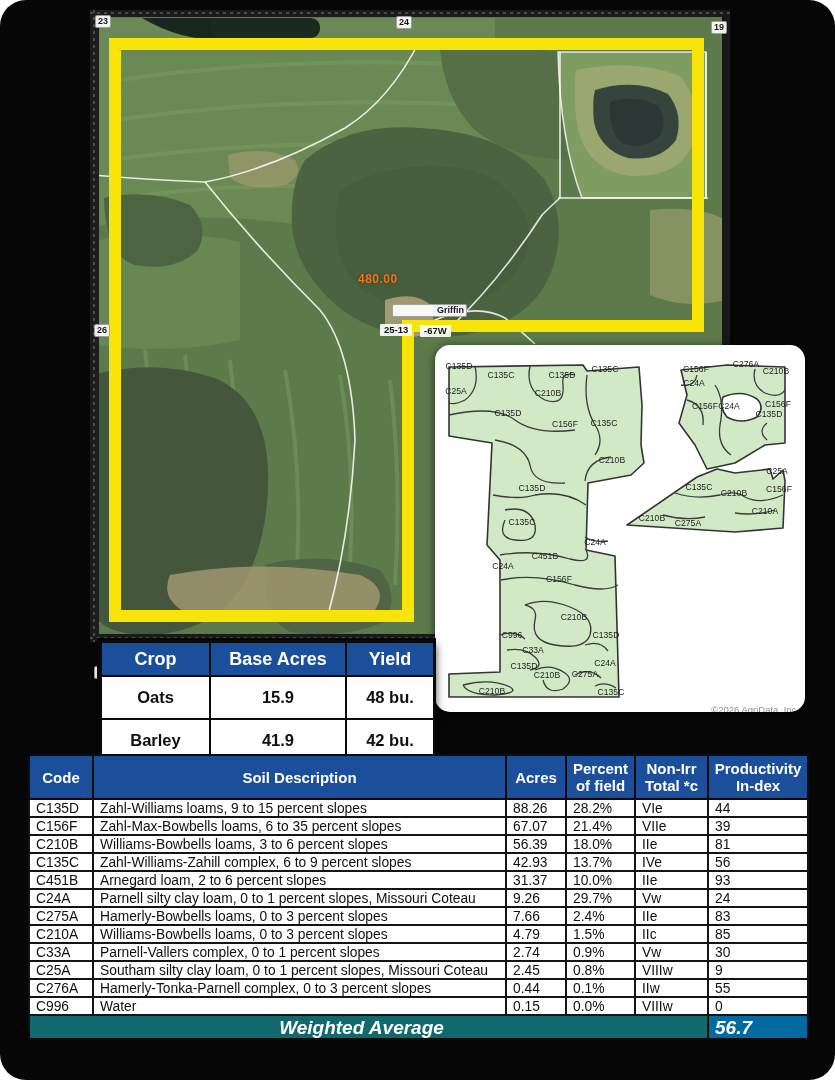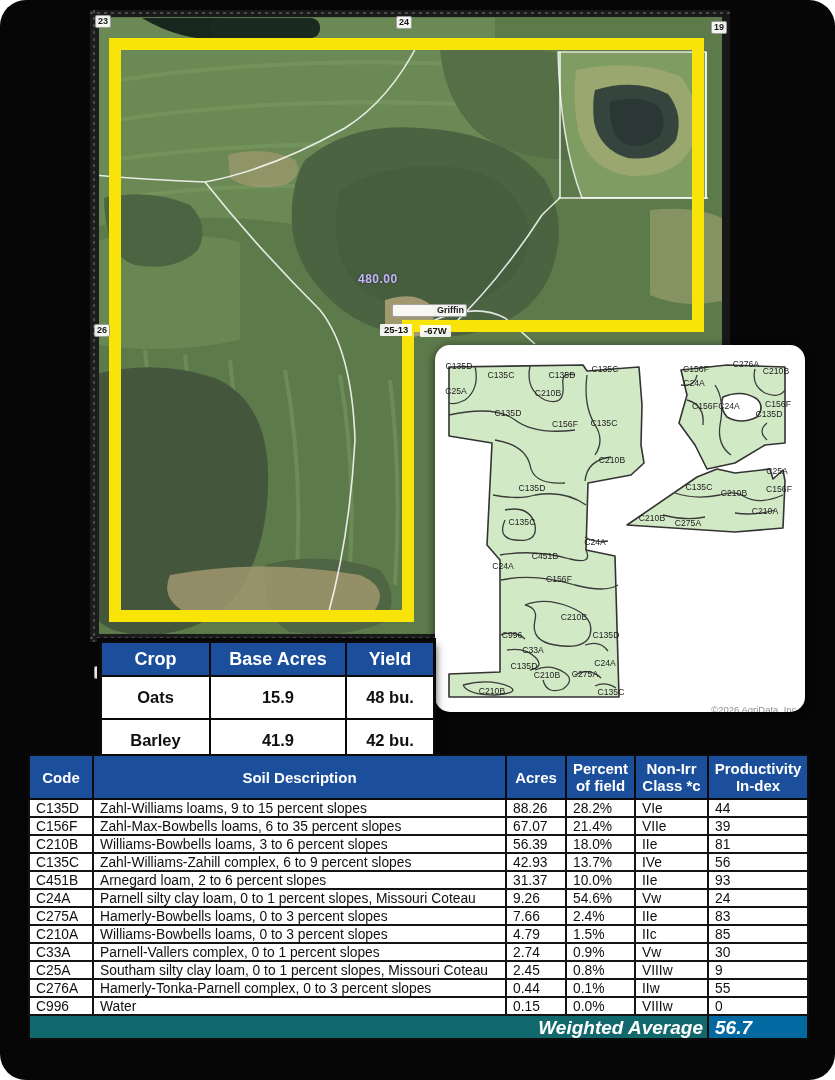--- a/index.html
+++ b/index.html
@@ -11,21 +11,21 @@
   }
   
   .map { position:absolute; left:90px; top:10px; width:640px; height:632px; }
   .map svg { position:absolute; left:0; top:0; }
   .map-chip {
     position:absolute; background:rgba(255,255,255,.92); color:#1a1a1a;
     font-size:9px; font-weight:bold; line-height:11px; padding:0 2px;
     border-radius:2px; border:1px solid rgba(0,0,0,.35); z-index:5;
   }
   .acres-label {
-    position:absolute; left:268px; top:262px; color:#c4b5fd; font-size:12px;
+    position:absolute; left:268px; top:262px; color:#f97316; font-size:12px;
     font-weight:bold; letter-spacing:.5px; z-index:5;
     text-shadow:0 0 2px rgba(0,0,0,.5);
   }
   .plss { position:absolute; z-index:6; background:rgba(255,255,255,.9);
     color:#111; font-size:9.5px; font-weight:bold; padding:0 4px; line-height:12px;
     border-radius:1px; }
   
   .inset {
     position:absolute; left:435px; top:345px; width:370px; height:367px;
     background:#ffffff; border-radius:15px; overflow:hidden; z-index:10;
@@ -64,21 +64,21 @@
   table.soil td {
     background:#fff; color:#101010; font-size:13.8px; height:18px; line-height:15px;
     border:2px solid #141414; padding:0 0 0 6px; text-align:left;
     white-space:nowrap; overflow:hidden;
   }
   table.soil td.code { font-weight:normal; }
   tr.wavg td {
     color:#fff; font-style:italic; font-weight:bold; font-size:19px; height:24px;
     border:2px solid #0b0b0b;
   }
-  tr.wavg td.lbl { text-align:right; padding-right:4px; }
+  tr.wavg td.lbl { text-align:center; padding-right:20px; }
   tr.wavg td.val { text-align:left; padding-left:6px; font-style:italic; }
 </style>
 </head>
 <body>
 
 <div class="canvas">
 
   <div class="map">
     <svg width="640" height="632" viewBox="0 0 640 632">
       <rect width="640" height="632" fill="#5d7a4b"></rect>
@@ -292,21 +292,21 @@
           <col style="width:100px">
       </colgroup>
       <thead>
         <tr>
           <th class="blue-bg" style="background: rgb(27, 78, 155);">Code</th>
           <th class="blue-bg" style="background: rgb(27, 78, 155);">Soil Description</th>
           <th class="blue-bg" style="background: rgb(27, 78, 155);">Acres</th>
           <th class="blue-bg" style="background: rgb(27, 78, 155);">Percent
 of field</th>
           <th class="blue-bg" style="background: rgb(27, 78, 155);">Non-Irr
-Class *c</th>
+Total *c</th>
           <th class="blue-bg" style="background: rgb(27, 78, 155);">Productivity
 In-dex</th>
         </tr>
       </thead>
       <tbody id="soil-body">
           <tr>
             <td class="code">C135D</td>
             <td>Zahl-Williams loams, 9 to 15 percent slopes</td>
             <td>88.26</td>
             <td>28.2%</td>
@@ -342,21 +342,21 @@
             <td>Arnegard loam, 2 to 6 percent slopes</td>
             <td>31.37</td>
             <td>10.0%</td>
             <td>IIe</td>
             <td>93</td>
           </tr>
           <tr>
             <td class="code">C24A</td>
             <td>Parnell silty clay loam, 0 to 1 percent slopes, Missouri Coteau</td>
             <td>9.26</td>
-            <td>54.6%</td>
+            <td>29.7%</td>
             <td>Vw</td>
             <td>24</td>
           </tr>
           <tr>
             <td class="code">C275A</td>
             <td>Hamerly-Bowbells loams, 0 to 3 percent slopes</td>
             <td>7.66</td>
             <td>2.4%</td>
             <td>IIe</td>
             <td>83</td>

